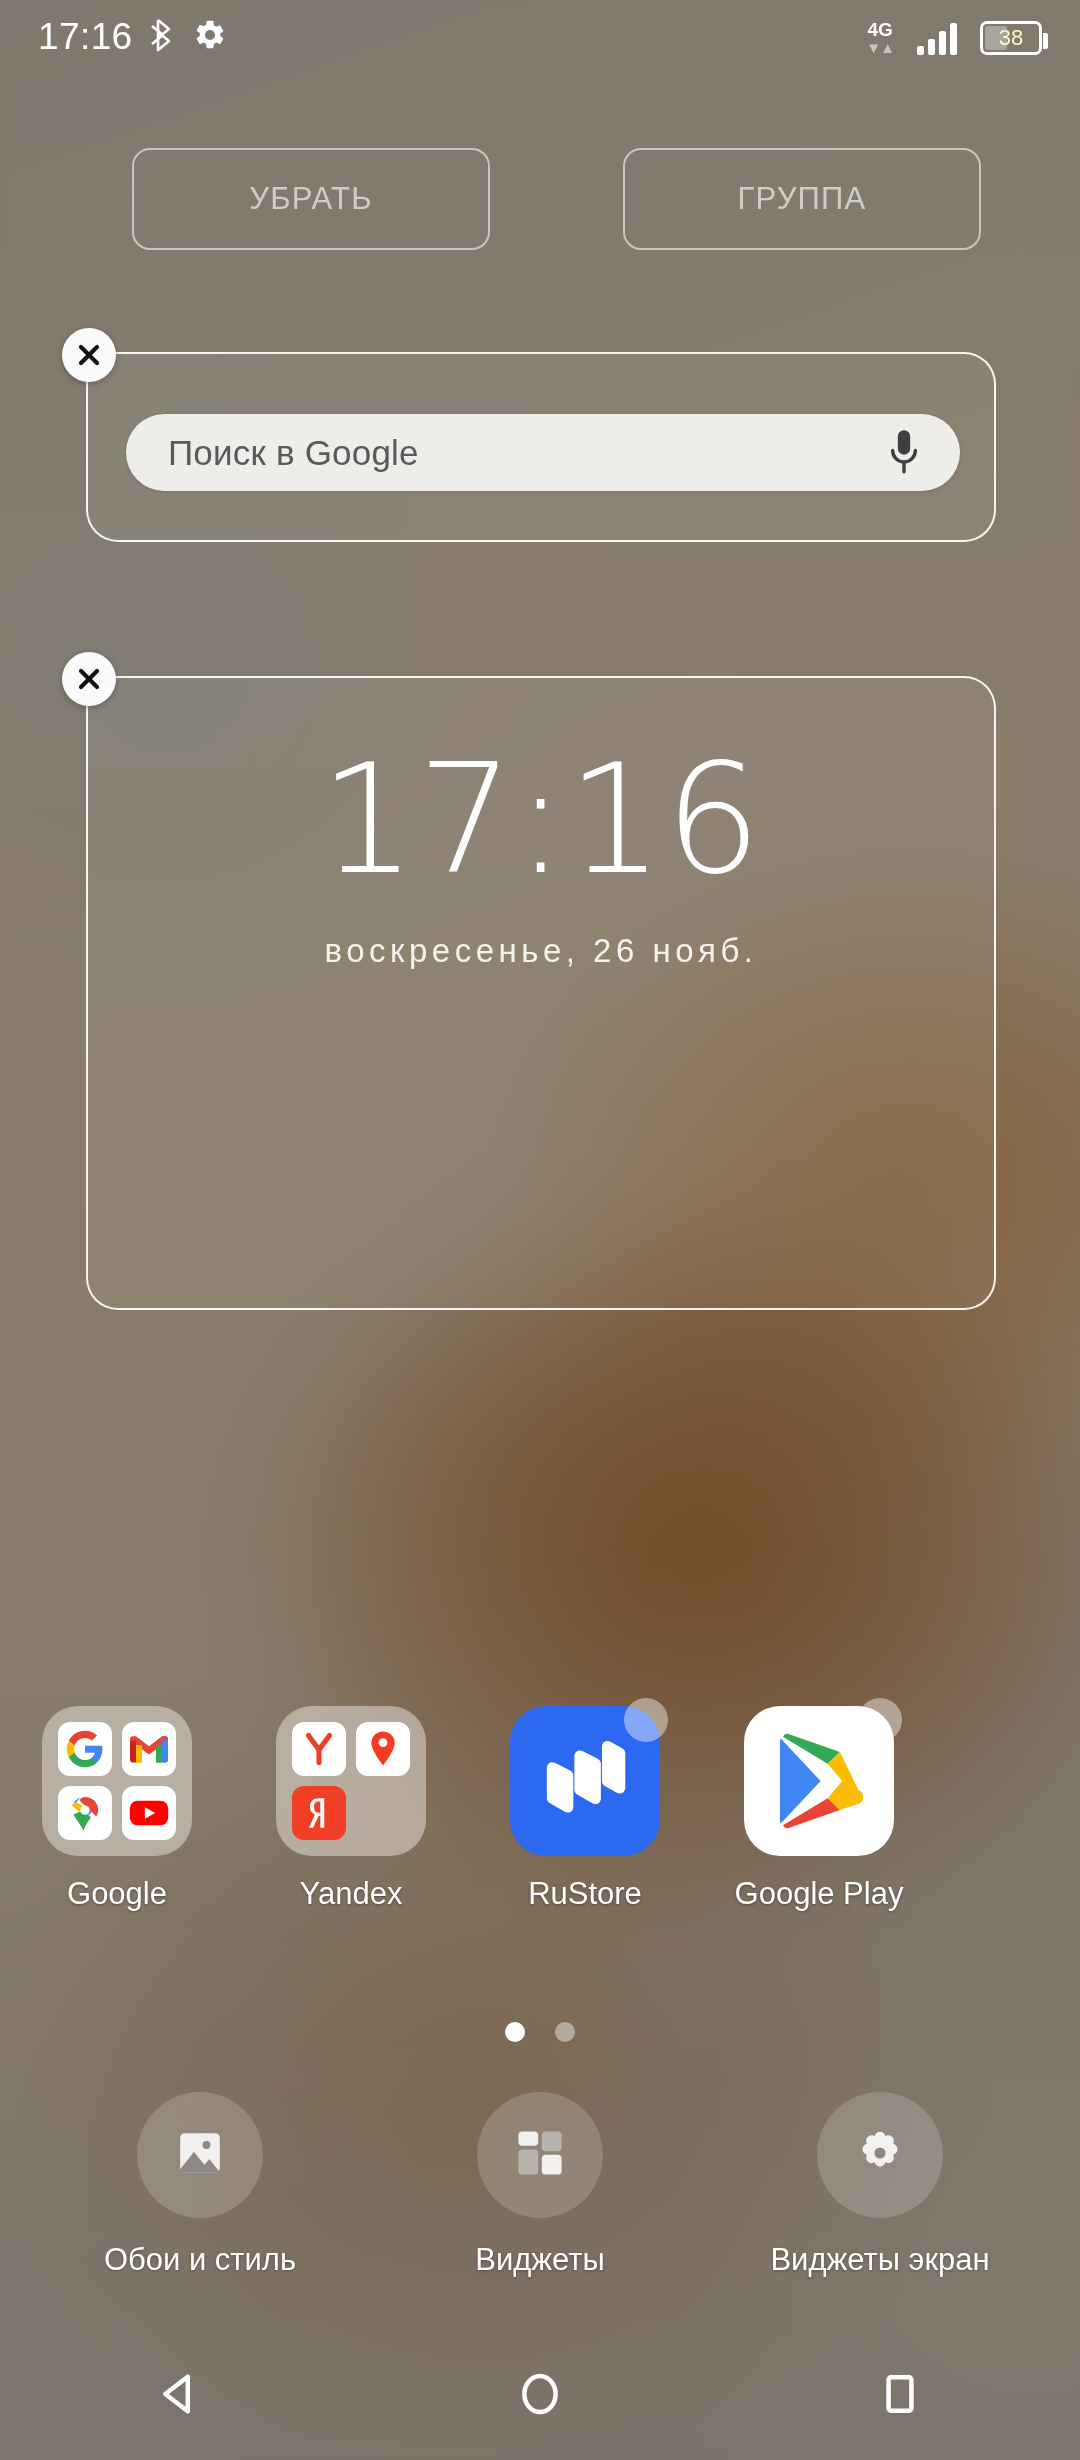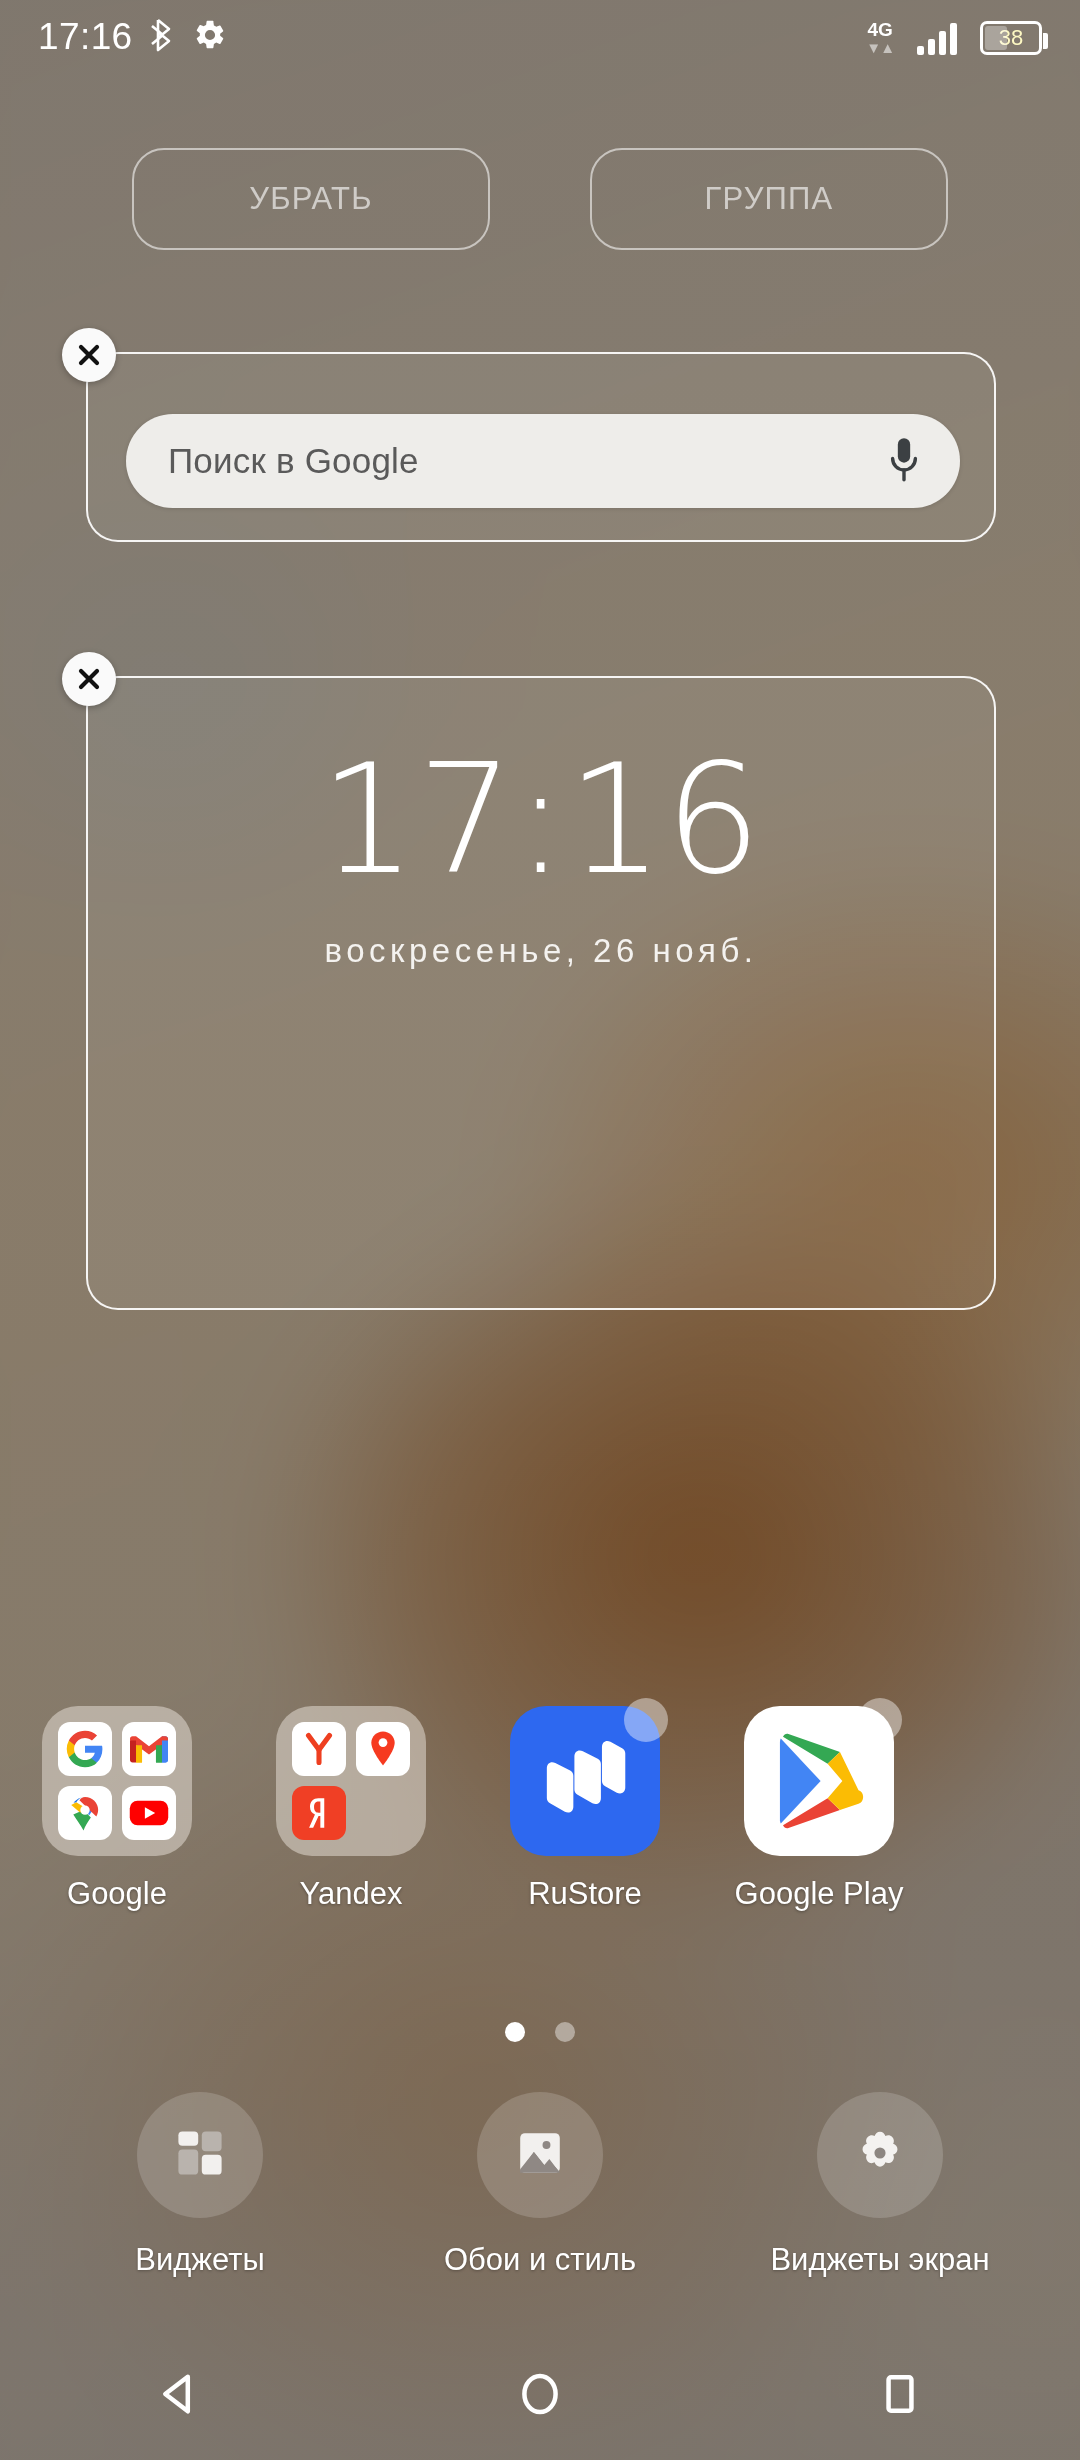--- a/index.html
+++ b/index.html
@@ -78,25 +78,26 @@
   }
 
   
   #top-actions {
     position: absolute; top: 148px; left: 0; width: 1080px;
     display: flex; justify-content: center; gap: 100px;
   }
   .chip {
     width: 358px; height: 102px;
     border: 2px solid rgba(255,255,255,0.56);
-    border-radius: 32px;
+    border-radius: 18px;
     display: flex; align-items: center; justify-content: center;
     color: rgba(255,255,255,0.62);
     font-size: 31px; letter-spacing: 1.2px;
     background: transparent;
+    margin-left: 33px;
   }
 
   
   .widget-frame {
     position: absolute;
     border: 2px solid rgba(255,255,255,0.92);
     border-radius: 32px;
     background: rgba(255,255,255,0.055);
   }
   #widget-search {
@@ -110,21 +111,21 @@
     width: 54px; height: 54px; border-radius: 50%;
     background: #fafafa;
     display: flex; align-items: center; justify-content: center;
     box-shadow: 0 2px 6px rgba(0,0,0,0.25);
   }
   .close-btn svg { display: block; }
 
   
   #search-pill {
     position: absolute; left: 38px; top: 60px;
-    width: 834px; height: 94px;
+    width: 834px; height: 77px;
     background: rgba(244,243,241,0.94);
     border-radius: 48px;
     display: flex; align-items: center;
     padding: 0 36px 0 42px;
     box-shadow: 0 1px 4px rgba(0,0,0,0.12);
   }
   #search-placeholder {
     flex: 1; font-size: 35px; color: #5a5a5a; letter-spacing: 0.2px;
   }
   #mic-icon { width: 40px; height: 52px; flex: none; }
@@ -416,42 +417,42 @@
     <span class="active"></span>
     <span></span>
   </div>
 
   <div id="bottom-actions">
 
     <div class="bottom-cell">
       <div class="bottom-circle">
         <span>
           <svg width="54" height="54" viewBox="0 0 30 30">
+            <rect x="4" y="4" width="22" height="22" rx="2.6" fill="#f2f0ee"></rect>
+            <circle cx="18.6" cy="10.6" r="2.2" fill="#8f8884"></circle>
+            <path d="M4 24 L11.6 14.4 L17.4 21.6 L20.2 18.4 L26 26 L26 23.4 L26 26 L4 26 Z" fill="#8f8884"></path>
+            <path d="M4 25.6 L11.6 14.4 L18 22.6 L20.4 19.4 L26 25.6 Z" fill="#8f8884"></path>
+          </svg>
+        </span>
+      </div>
+      <div class="bottom-label">Обои и стиль</div>
+    </div>
+
+    <div class="bottom-cell">
+      <div class="bottom-circle">
+        <span>
+          <svg width="54" height="54" viewBox="0 0 30 30">
             <rect x="3" y="3" width="11" height="8" rx="2.2" fill="#f2f0ee"></rect>
             <rect x="16" y="3" width="11" height="11" rx="2.2" fill="#b9b3ad"></rect>
             <rect x="3" y="13" width="11" height="14" rx="2.2" fill="#b9b3ad"></rect>
             <rect x="16" y="16" width="11" height="11" rx="2.2" fill="#f2f0ee"></rect>
           </svg>
         </span>
       </div>
       <div class="bottom-label">Виджеты</div>
-    </div>
-
-    <div class="bottom-cell">
-      <div class="bottom-circle">
-        <span>
-          <svg width="54" height="54" viewBox="0 0 30 30">
-            <rect x="4" y="4" width="22" height="22" rx="2.6" fill="#f2f0ee"></rect>
-            <circle cx="18.6" cy="10.6" r="2.2" fill="#8f8884"></circle>
-            <path d="M4 24 L11.6 14.4 L17.4 21.6 L20.2 18.4 L26 26 L26 23.4 L26 26 L4 26 Z" fill="#8f8884"></path>
-            <path d="M4 25.6 L11.6 14.4 L18 22.6 L20.4 19.4 L26 25.6 Z" fill="#8f8884"></path>
-          </svg>
-        </span>
-      </div>
-      <div class="bottom-label">Обои и стиль</div>
     </div>
 
     <div class="bottom-cell">
       <div class="bottom-circle">
         <span>
           <svg width="54" height="54" viewBox="0 0 30 30">
             <path fill="#f4f2f0" d="M15 3.2c1.5 0 2.6 1.1 3 2.4 1.2-.7 2.8-.6 3.8.5s1.2 2.6.5 3.8c1.3.4 2.4 1.5 2.4 3s-1.1 2.6-2.4 3c.7 1.2.6 2.8-.5 3.8s-2.6 1.2-3.8.5c-.4 1.3-1.5 2.4-3 2.4s-2.6-1.1-3-2.4c-1.2.7-2.8.6-3.8-.5s-1.2-2.6-.5-3.8c-1.3-.4-2.4-1.5-2.4-3s1.1-2.6 2.4-3c-.7-1.2-.6-2.8.5-3.8s2.6-1.2 3.8-.5c.4-1.3 1.5-2.4 3-2.4z"></path>
             <circle cx="15" cy="15" r="3.1" fill="#8d8681"></circle>
           </svg>
         </span>

